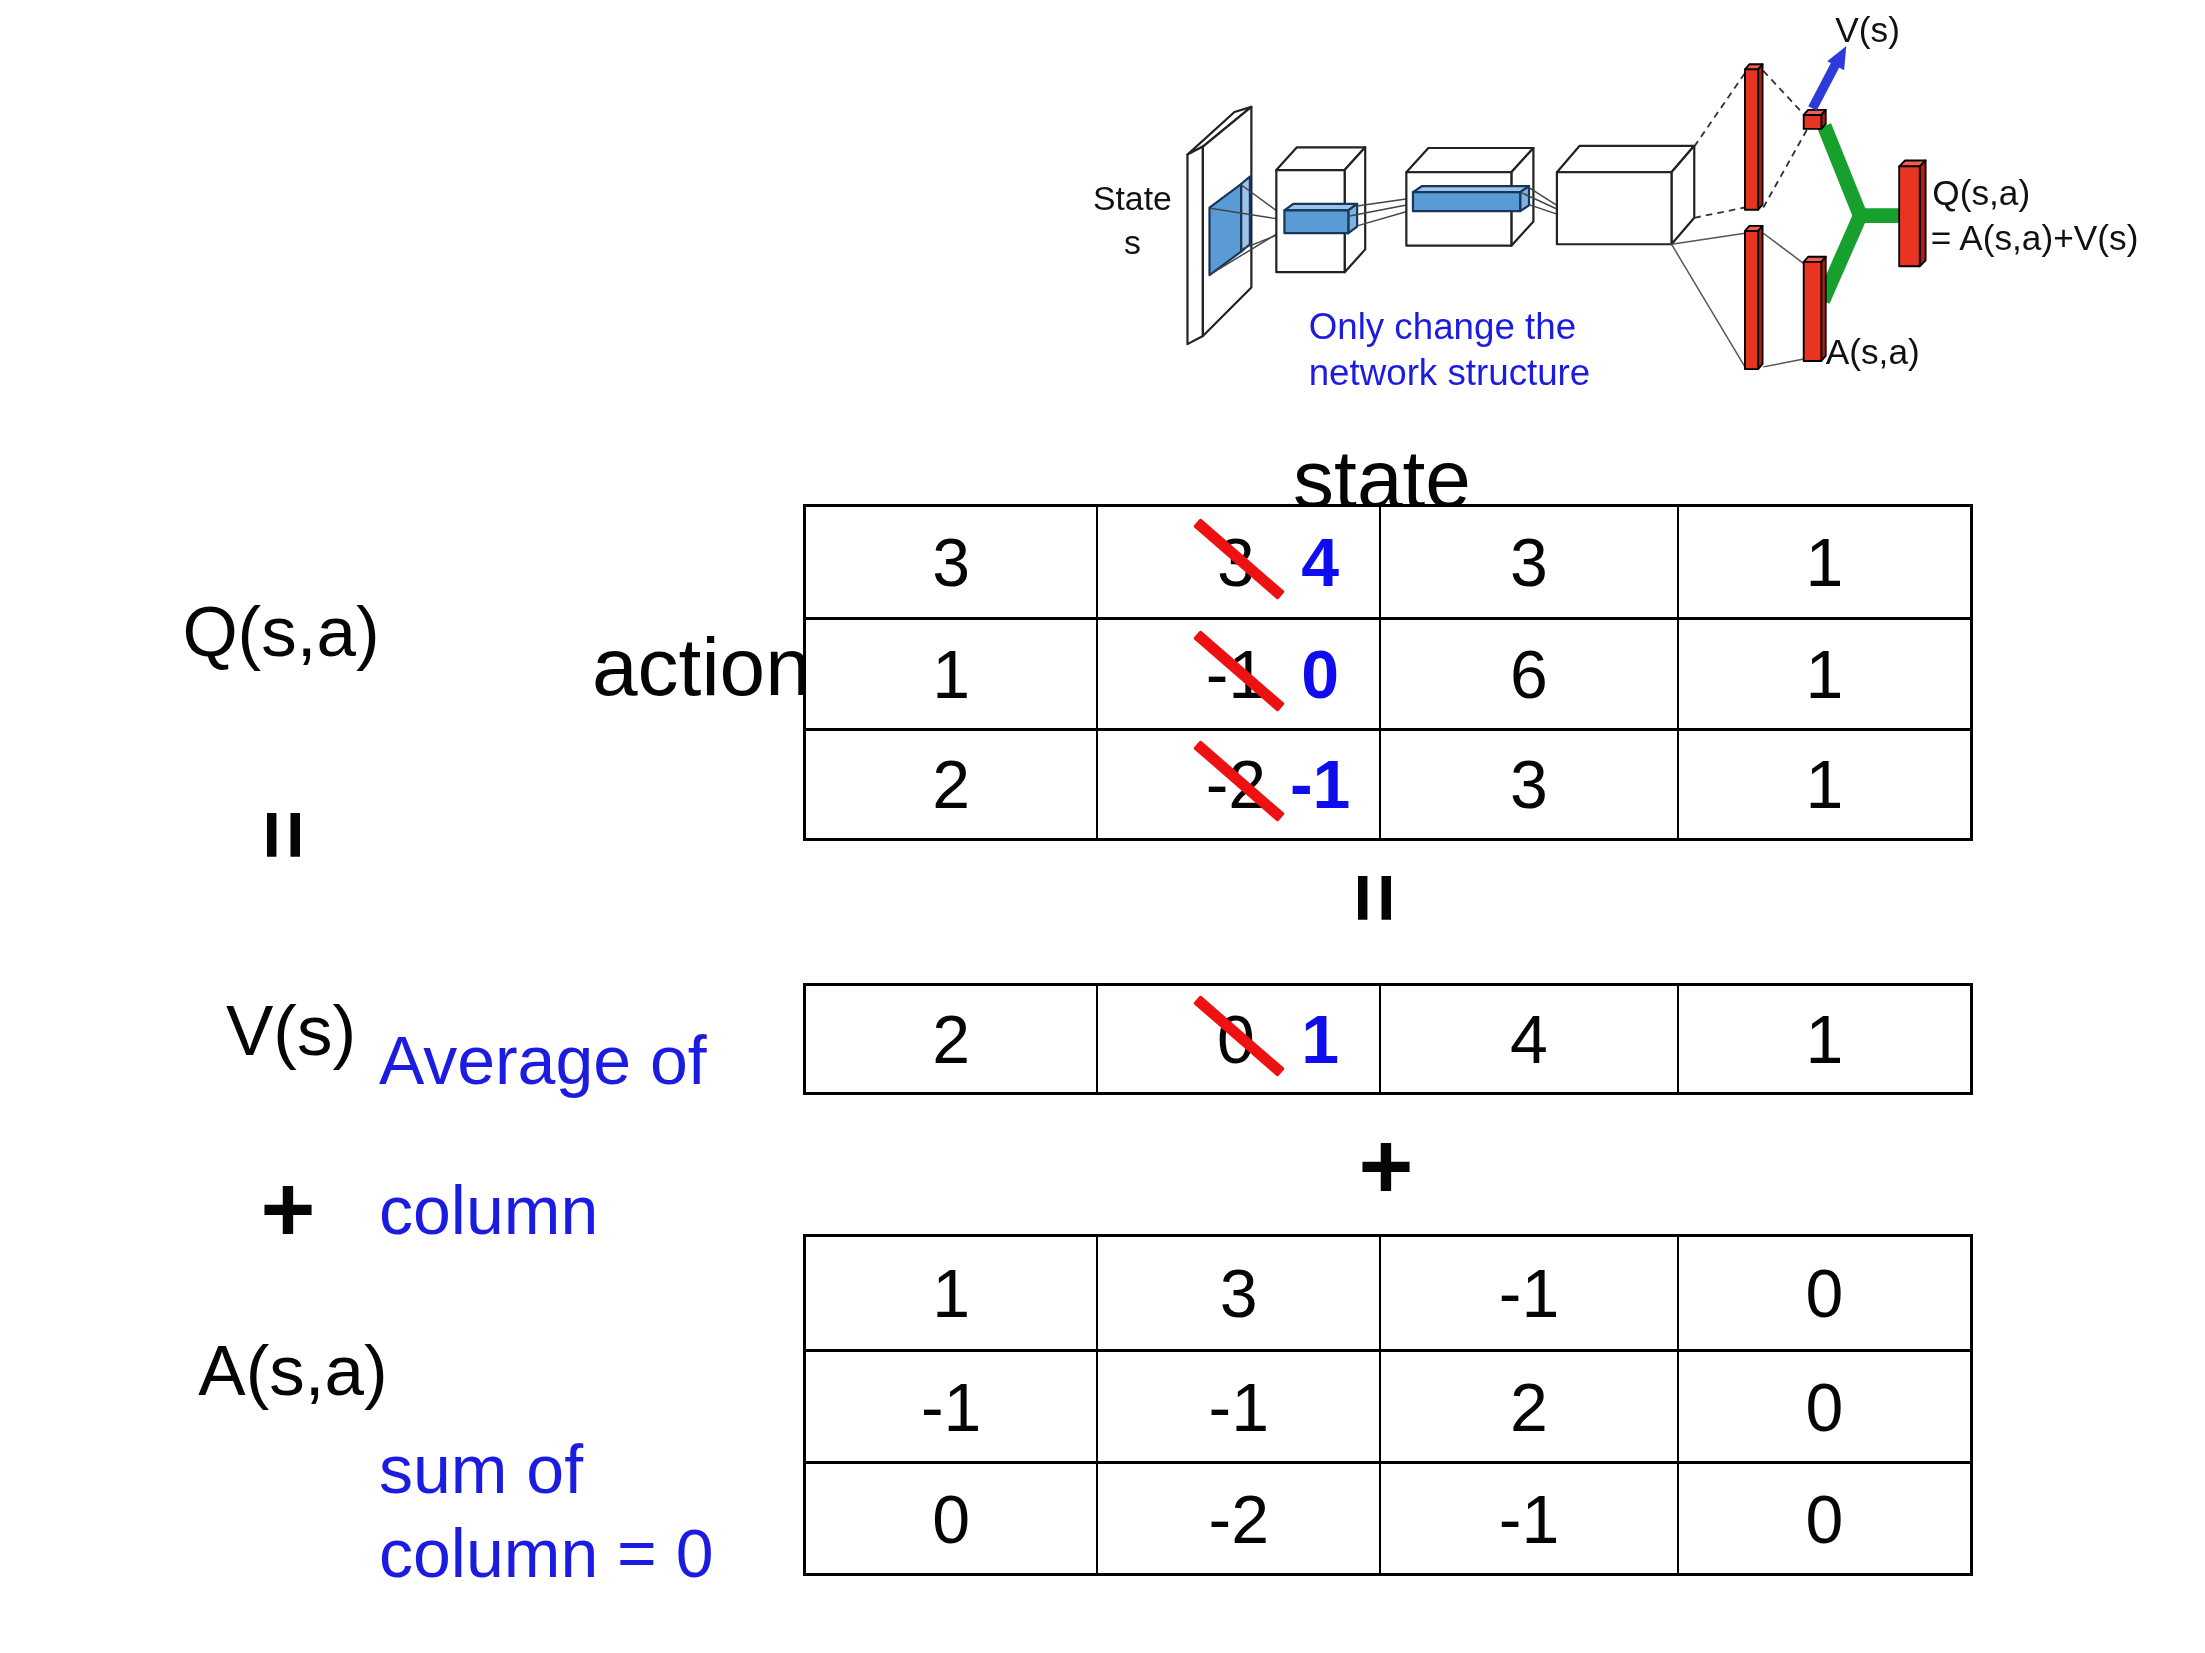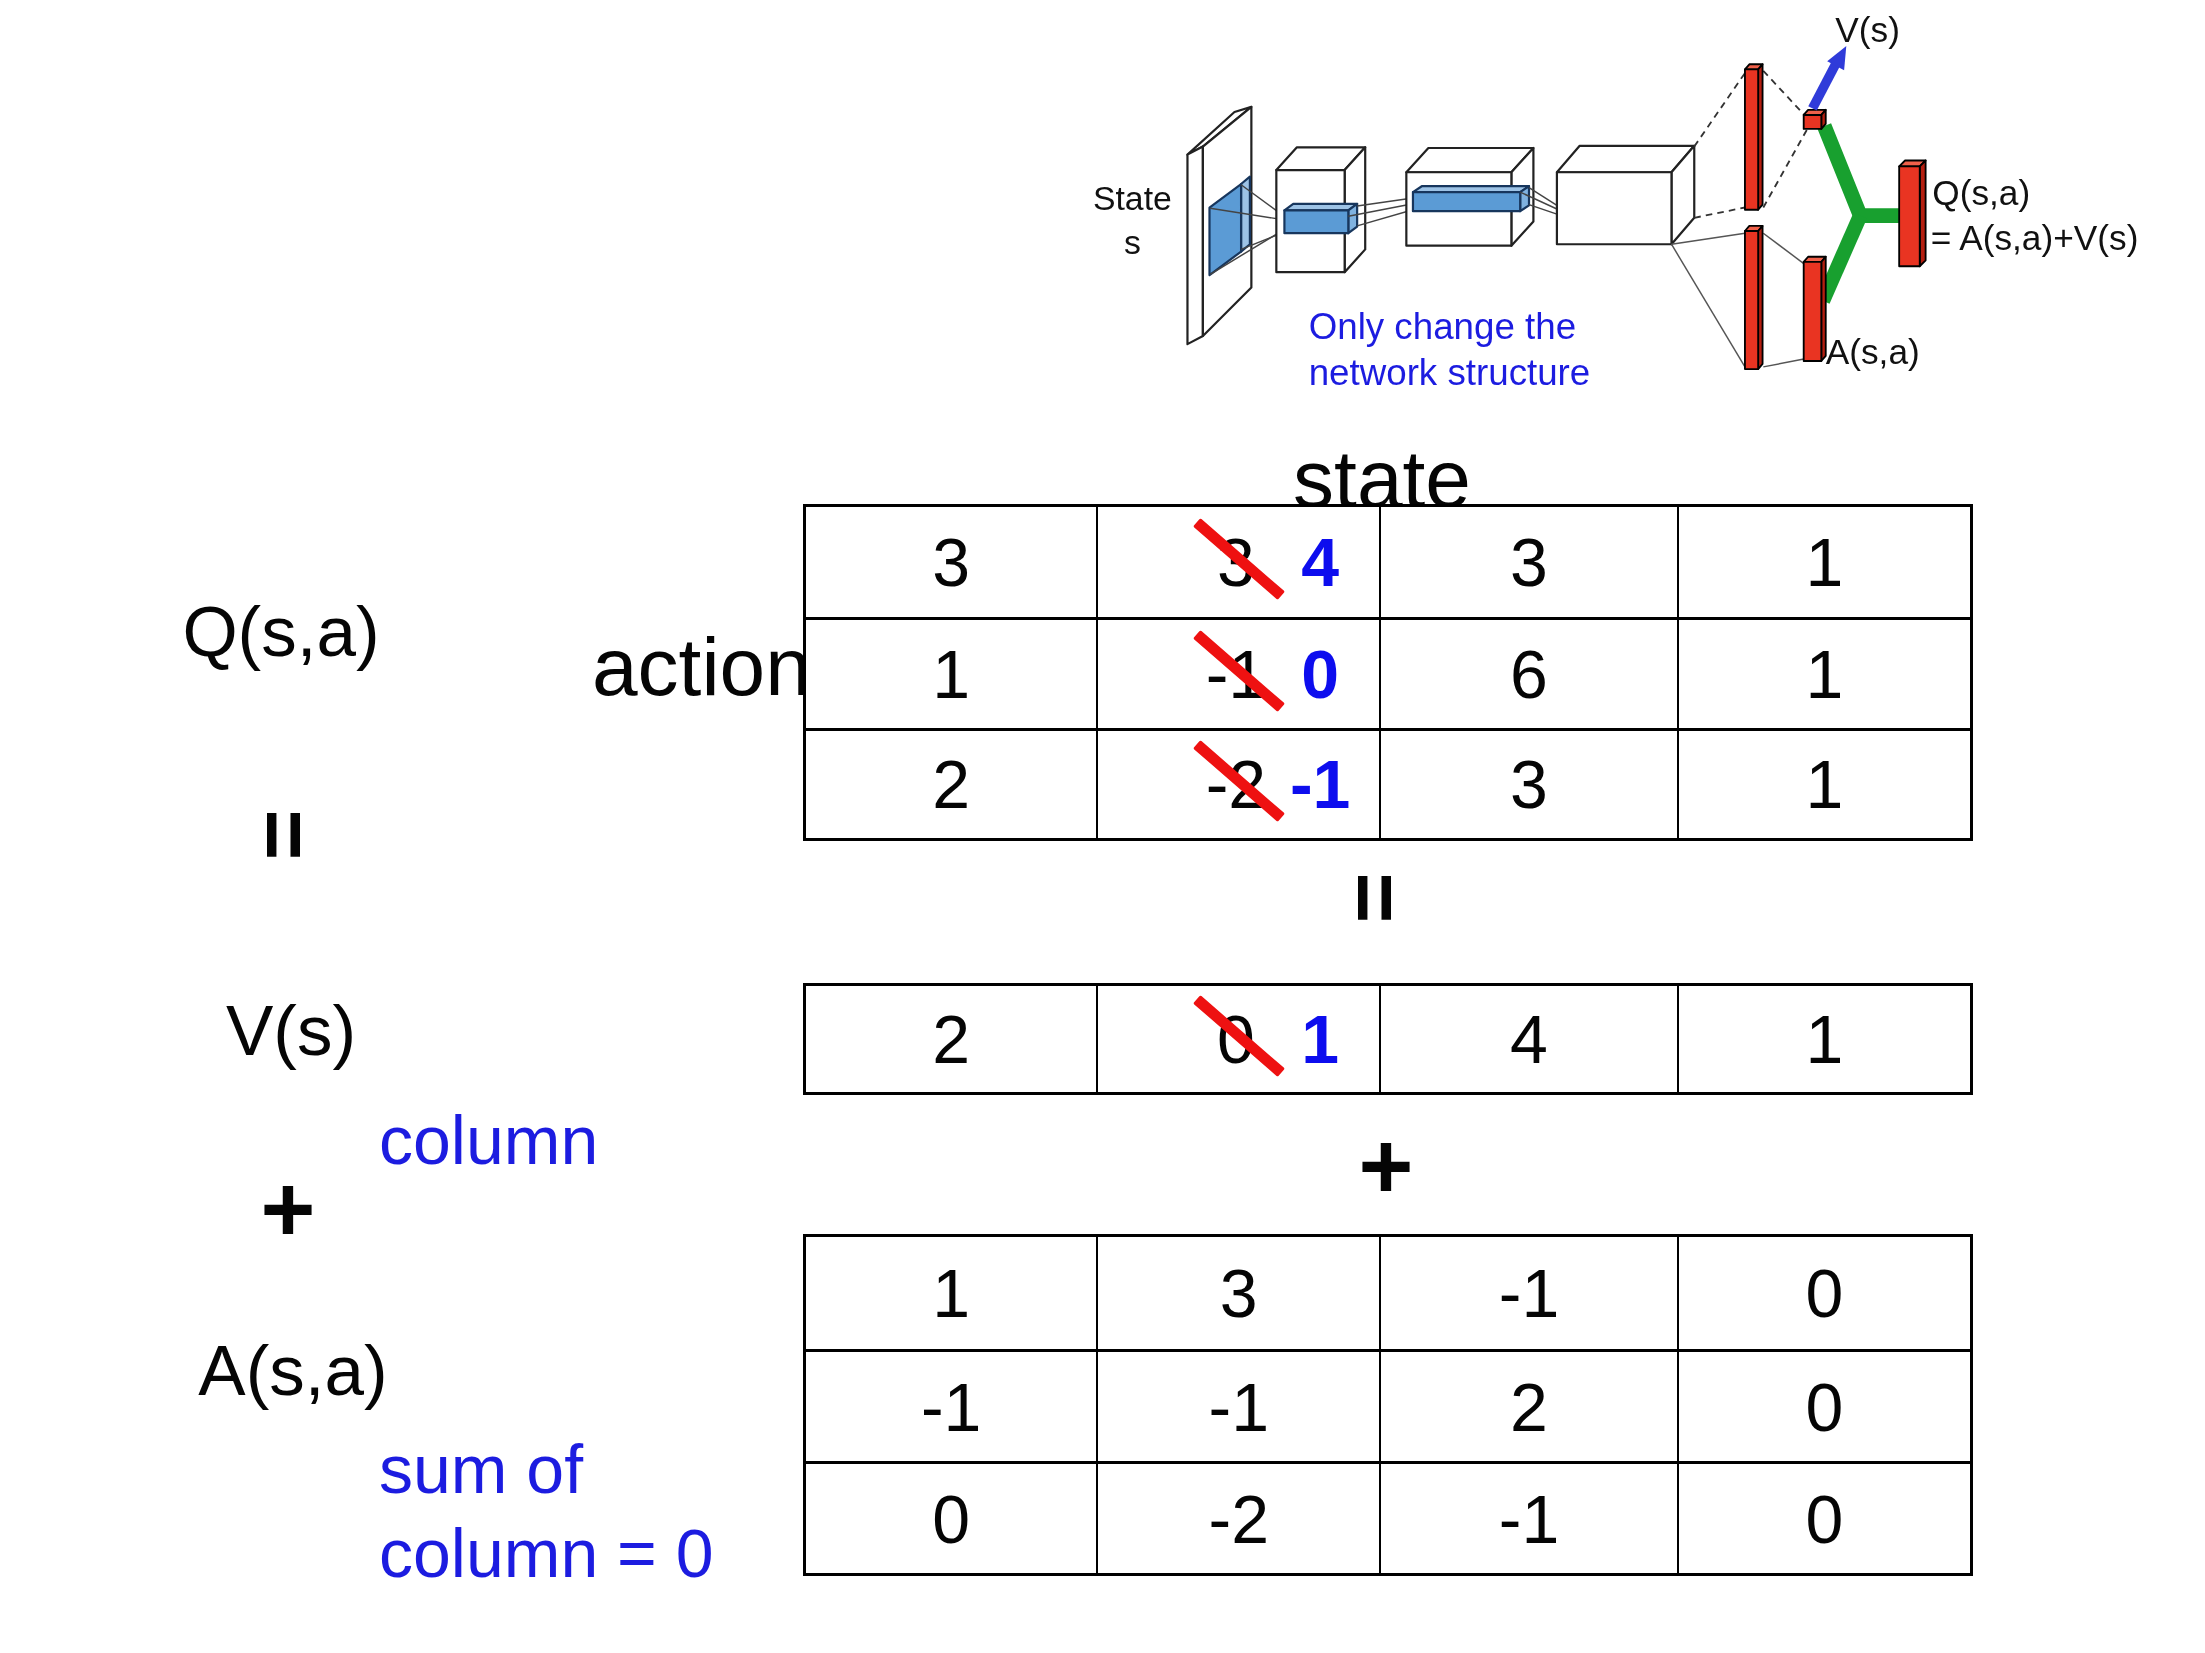--- a/index.html
+++ b/index.html
@@ -14,21 +14,21 @@
   #v-label{left:291px;top:1030px;}
   #a-label{left:293px;top:1370px;}
   .vequals{transform:translate(-50%,-50%) rotate(90deg);font-size:87px;font-weight:700;}
   #eq-left{left:285px;top:835px;}
   #eq-mid{left:1376px;top:898px;}
   .plus{transform:translate(-50%,-50%);font-size:94px;font-weight:600;}
   #plus-left{left:288px;top:1209px;}
   #plus-mid{left:1386px;top:1166px;}
   .blue-note{color:#1c1ce0;font-size:68px;line-height:68px;white-space:nowrap;}
   #avg1{left:379px;top:1026px;}
-  #avg2{left:379px;top:1106px;}
+  #avg2{left:379px;top:1176px;}
   #sum1{left:379px;top:1435px;}
   #sum2{left:379px;top:1519px;}
 
   .tbl{position:absolute;display:grid;grid-template-columns:397fr 387fr 407fr 401fr;
        border:3.7px solid #000;background:#fff;box-sizing:border-box;}
   #q-table{left:803px;top:504px;width:1170px;height:337px;grid-template-rows:1fr 1fr 1fr;}
   #v-table{left:803px;top:983px;width:1170px;height:112px;grid-template-rows:1fr;}
   #a-table{left:803px;top:1234px;width:1170px;height:342px;grid-template-rows:1fr 1fr 1fr;}
   .cell{border-left:2.9px solid #000;border-top:3.7px solid #000;display:flex;align-items:center;
         justify-content:center;font-size:68px;position:relative;box-sizing:border-box;}
@@ -172,20 +172,21 @@
   </svg>
 
   <div class="abs" id="state-label">state</div>
   <div class="abs" id="action-label">action</div>
 
   <div class="abs side-label" id="q-label">Q(s,a)</div>
   <div class="abs vequals" id="eq-left">=</div>
   <div class="abs side-label" id="v-label">V(s)</div>
   <div class="abs plus" id="plus-left">+</div>
   <div class="abs side-label" id="a-label">A(s,a)</div>
+  <div class="abs blue-note" id="avg1">Average of</div>
   <div class="abs blue-note" id="avg2">column</div>
   <div class="abs blue-note" id="sum1">sum of</div>
   <div class="abs blue-note" id="sum2">column = 0</div>
 
   <div class="abs vequals" id="eq-mid">=</div>
   <div class="abs plus" id="plus-mid">+</div>
 
   <div class="tbl" id="q-table">
     <div class="cell">
         <span>3</span>

